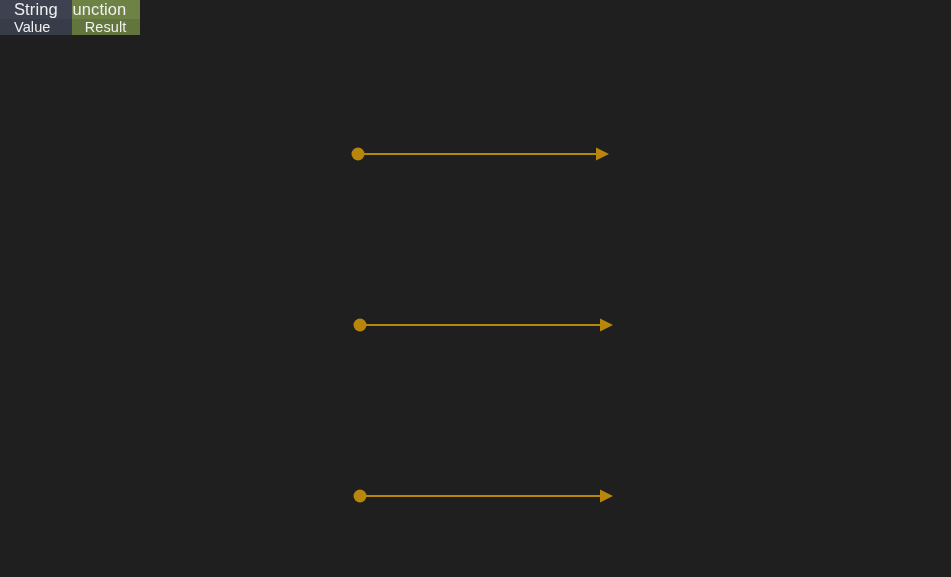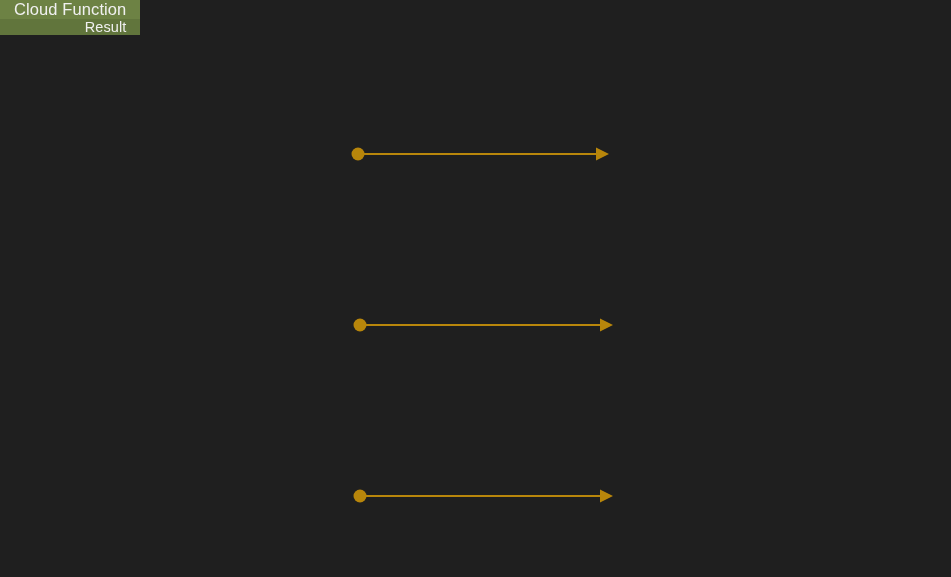--- a/index.html
+++ b/index.html
@@ -129,14 +129,22 @@
 
   <div class="node t-green">
     <div class="node-header">
       <span class="node-title">Cloud Function</span>
     </div>
     <div class="node-body body-out">
       <span class="port-label">Result</span>
     </div>
   </div>
 
+  <div class="node t-slate">
+    <div class="node-header">
+      <span class="node-title">String</span>
+    </div>
+    <div class="node-body body-in">
+      <span class="port-label">Value</span>
+    </div>
+  </div>
 
 </div>
 
 </body></html>

